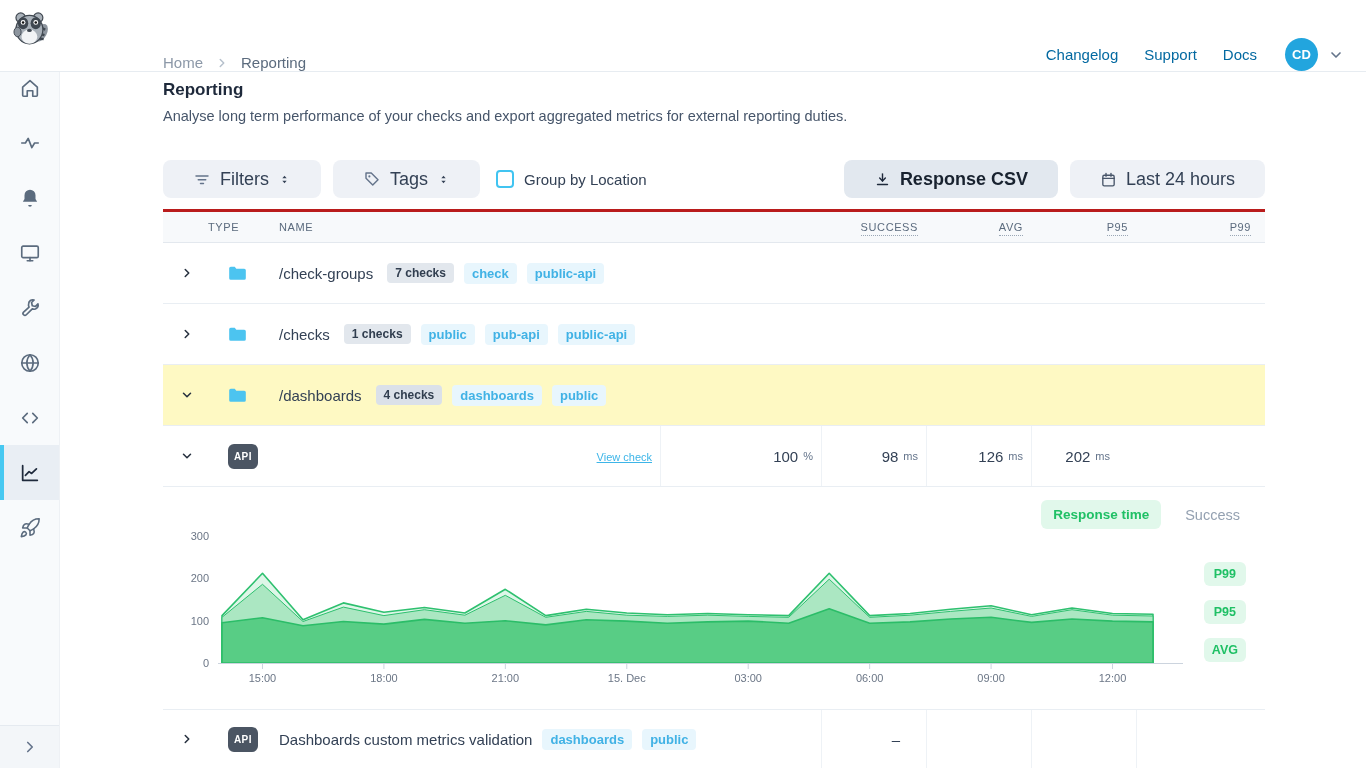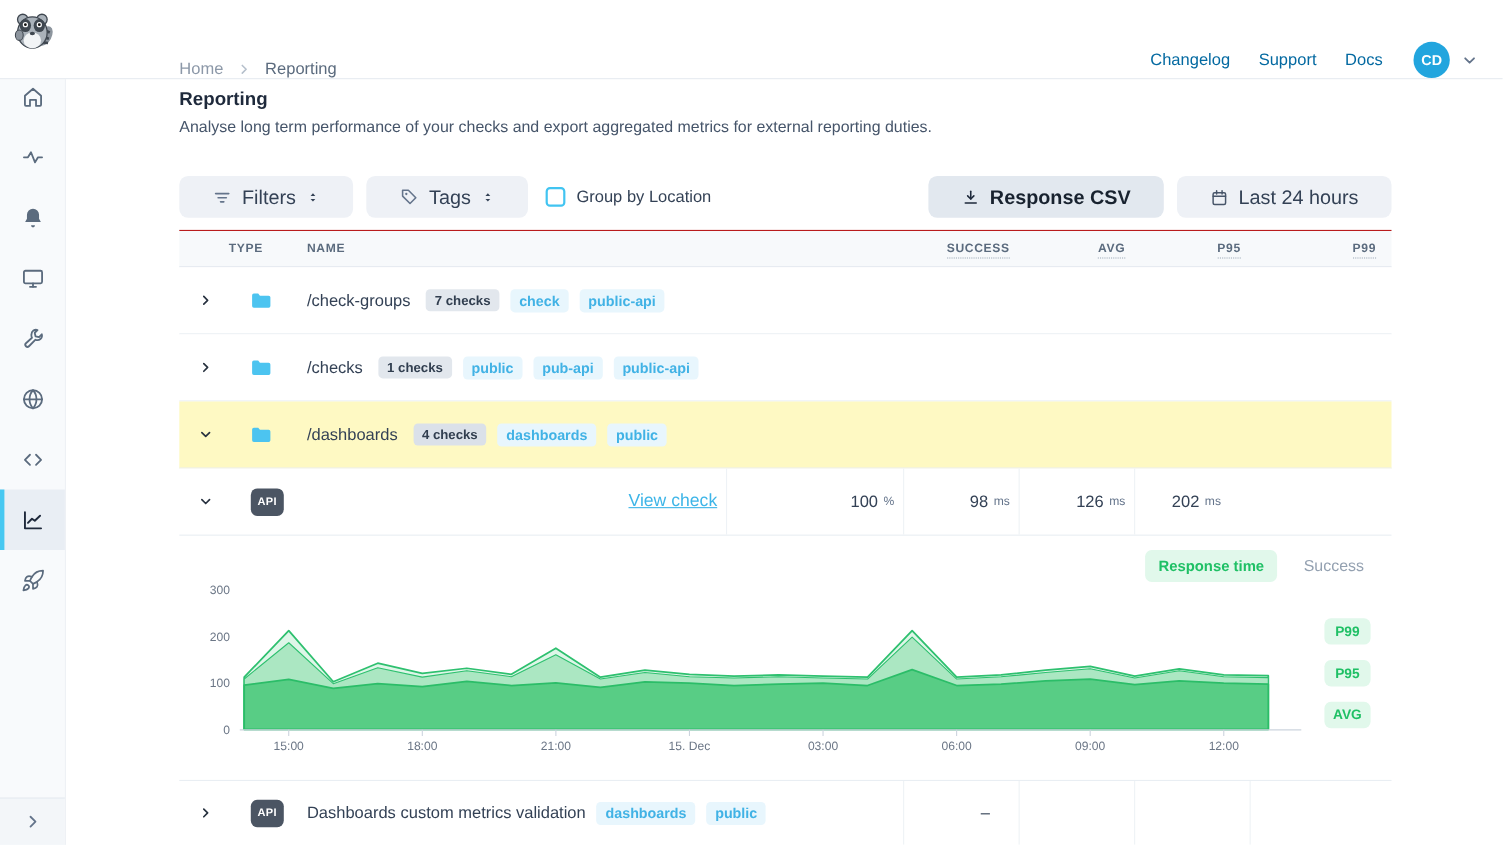--- a/index.html
+++ b/index.html
@@ -46,22 +46,22 @@
   .btn-dl { background:#e2e8ef; font-weight:bold; color:#18222f; margin-left:auto; }
   .btn-range { margin-left:12px; }
   .chk-wrap { display:flex; align-items:center; gap:10px; margin-left:16px; cursor:pointer; }
   .chk-box { width:18px; height:18px; border:2px solid #41c4f1; border-radius:4px; background:#fff; }
   .chk-label { font-size:15px; color:#334155; }
 
   
   .table { margin-top:11px; }
   .trow { display:grid; grid-template-columns:48px 66px 383px 161px 105px 105px 105px 127px;
     align-items:center; }
-  .thead { height:34px; background:#f7f9fb; border-top:1px solid #b91c1c;
-    border-bottom:1px solid #e3e8ee; font-size:11px; font-weight:bold; letter-spacing:.6px;
+  .thead { height:34px; background:#f7f9fb; border-top:3px solid #b91c1c;
+    border-bottom:1px solid #e3e8ee; font-size:11px; font-weight:normal; letter-spacing:.6px;
     color:#5b6b7e; text-transform:uppercase; }
   .th-type { grid-column:1/3; padding-left:45px; }
   .th-name { padding-left:2px; }
   .th-metric { justify-self:end; padding-right:8px; }
   .th-metric span { border-bottom:1px dotted #9aa7b6; padding-bottom:2px; cursor:help; }
   .th-p99 { padding-right:12px; }
 
   .row { height:61px; border-bottom:1px solid #e9eef3; background:#fff; }
   .row.selected { background:#fef9c3; }
   .cell-chev { display:flex; justify-content:center; color:#27313f; cursor:pointer; }
@@ -71,21 +71,21 @@
   .cell-name-mid { grid-column:3/5; display:flex; align-items:center; gap:10px; padding-left:2px; }
   .name-txt { font-size:15px; color:#334155; }
   .badge-count { background:#e2e7ed; color:#313e4f; font-size:12px; font-weight:bold;
     border-radius:4px; padding:3px 8px; margin-left:4px; }
   .selected .badge-count { background:#dbe1e9; }
   .tag { background:#e8f6fd; color:#41b2e5; font-size:13px; font-weight:600;
     border-radius:4px; padding:3px 8px; cursor:pointer; }
   .api-badge { background:#4b5563; color:#fff; font-size:10px; font-weight:bold;
     letter-spacing:.4px; border-radius:6px; padding:7px 6px; }
   .cell-link { justify-self:end; padding-right:8px; }
-  .view-check { color:#3db5e8; font-size:16px; text-decoration:underline; cursor:pointer; }
+  .view-check { color:#3db5e8; font-size:11px; text-decoration:underline; cursor:pointer; }
   .metric-cell { height:100%; display:flex; align-items:center; justify-content:flex-end;
     padding-right:8px; border-left:1px solid #eef2f6; gap:5px; }
   .metric-cell.last { padding-right:26px; }
   .metric-num { font-size:15px; color:#334155; }
   .metric-unit { font-size:11px; color:#64748b; }
   .metric-dash { font-size:15px; color:#334155; padding-right:18px; }
 
   
   .chart-section { position:relative; height:223px; border-bottom:1px solid #e9eef3; }
   .chart-toggle { position:absolute; top:13px; right:25px; display:flex; align-items:center; gap:24px; }

